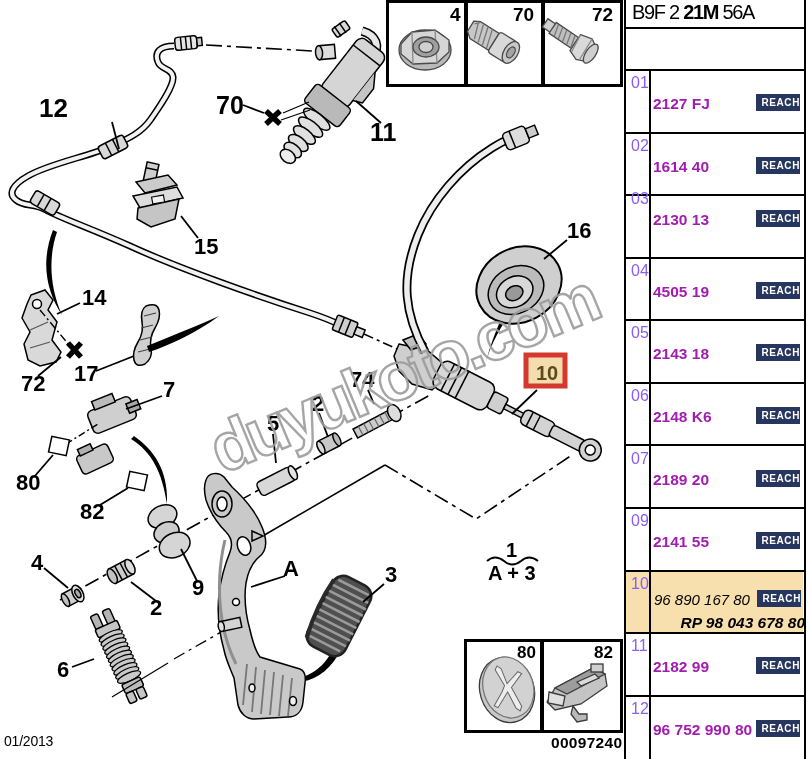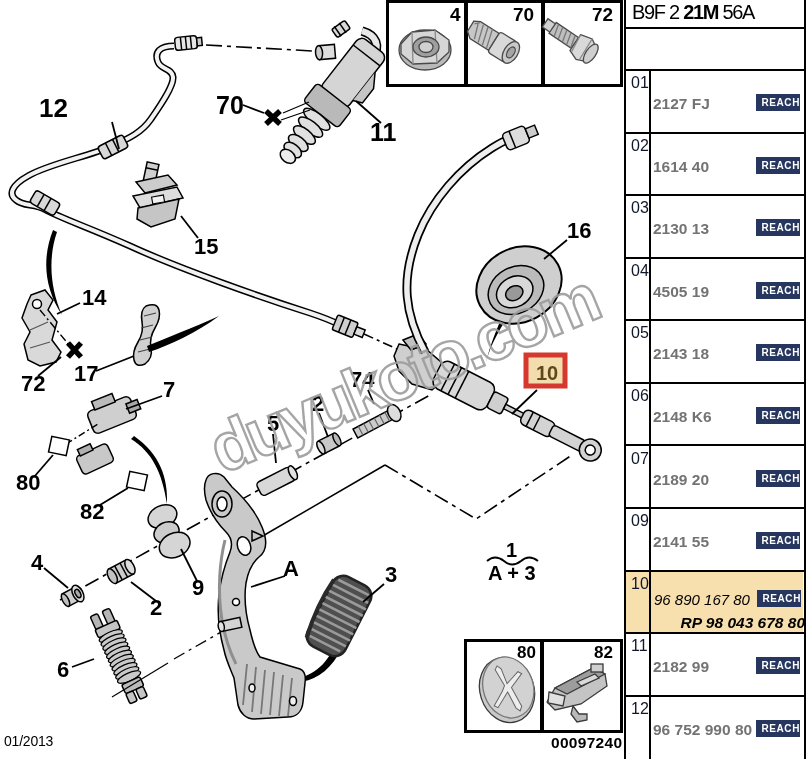--- a/index.html
+++ b/index.html
@@ -8,22 +8,22 @@
   .abs{position:absolute;}
   
   #vline-main{left:624px;top:0;width:2px;height:759px;background:#000;}
   #vline-right{left:804px;top:0;width:2px;height:759px;background:#000;}
   #hdr{left:626px;top:0px;width:177px;height:28px;font-size:20px;letter-spacing:-1.3px;color:#000;padding-left:6px;padding-top:1px;white-space:nowrap;}
   #hline1{left:624px;top:27px;width:181px;height:2px;background:#000;}
   #hline2{left:624px;top:69px;width:181px;height:2px;background:#000;}
   #vline-num{left:649px;top:70px;width:2px;height:689px;background:#000;}
   .row{left:626px;width:177px;height:61px;}
   .rline{left:624px;width:181px;height:2px;background:#000;}
-  .num{position:absolute;left:5px;top:4px;font-size:16px;color:#0f172a;}
-  .part{position:absolute;left:27px;top:25px;font-size:15.5px;font-weight:bold;color:#737373;white-space:nowrap;}
+  .num{position:absolute;left:5px;top:4px;font-size:16px;color:#8b5cf6;}
+  .part{position:absolute;left:27px;top:25px;font-size:15.5px;font-weight:bold;color:#a21caf;white-space:nowrap;}
   .reach{position:absolute;left:130px;top:24px;width:44px;height:17px;background:#26365e;color:#fff;
          font-size:10px;font-weight:bold;text-align:right;line-height:17px;letter-spacing:0.6px;}
   #row10bg{left:626px;top:572px;width:177px;height:61px;background:#f7dfae;}
   #it10{position:absolute;left:28px;top:20px;font-size:15px;font-style:italic;white-space:nowrap;}
   #rp10{position:absolute;right:-2px;top:43px;font-size:15.5px;font-style:italic;font-weight:bold;white-space:nowrap;}
   
   #topbox{left:386px;top:0px;width:231px;height:81px;border:3px solid #000;background:#fff;}
   .tcell-num{position:absolute;top:1px;font-size:19px;font-weight:bold;}
   #tb-d1{position:absolute;left:75px;top:0;width:4px;height:81px;background:#000;}
   #tb-d2{position:absolute;left:152px;top:0;width:4px;height:81px;background:#000;}
@@ -349,21 +349,21 @@
     <span class="part">2127 FJ</span>
     <span class="reach">REACH</span>
   </div>
 <div class="abs rline" style="top:132px"></div>
 <div class="abs row" style="top:133px">
     <span class="num">02</span>
     <span class="part">1614 40</span>
     <span class="reach">REACH</span>
   </div>
 <div class="abs rline" style="top:194px"></div>
-<div class="abs row" style="top:195px">
+<div class="abs row" style="top:186px">
     <span class="num">03</span>
     <span class="part">2130 13</span>
     <span class="reach">REACH</span>
   </div>
 <div class="abs rline" style="top:257px"></div>
 <div class="abs row" style="top:258px">
     <span class="num">04</span>
     <span class="part">4505 19</span>
     <span class="reach">REACH</span>
   </div>

